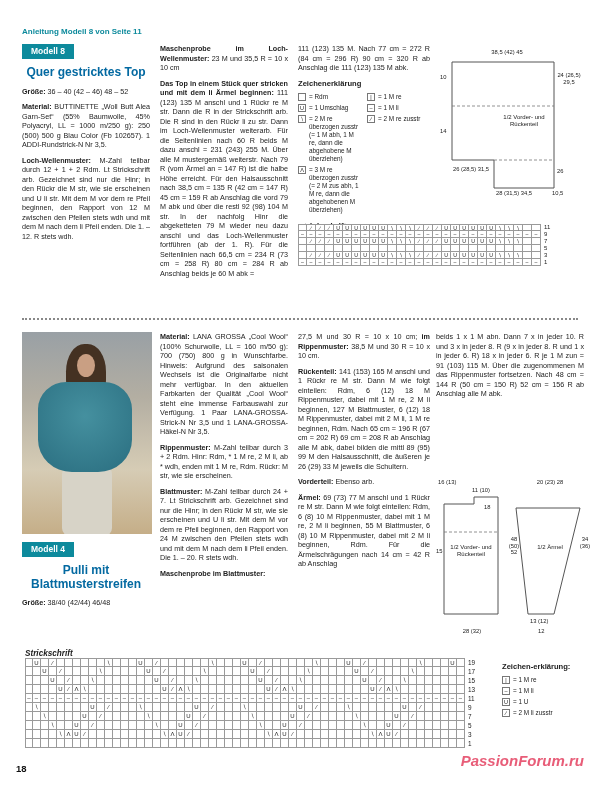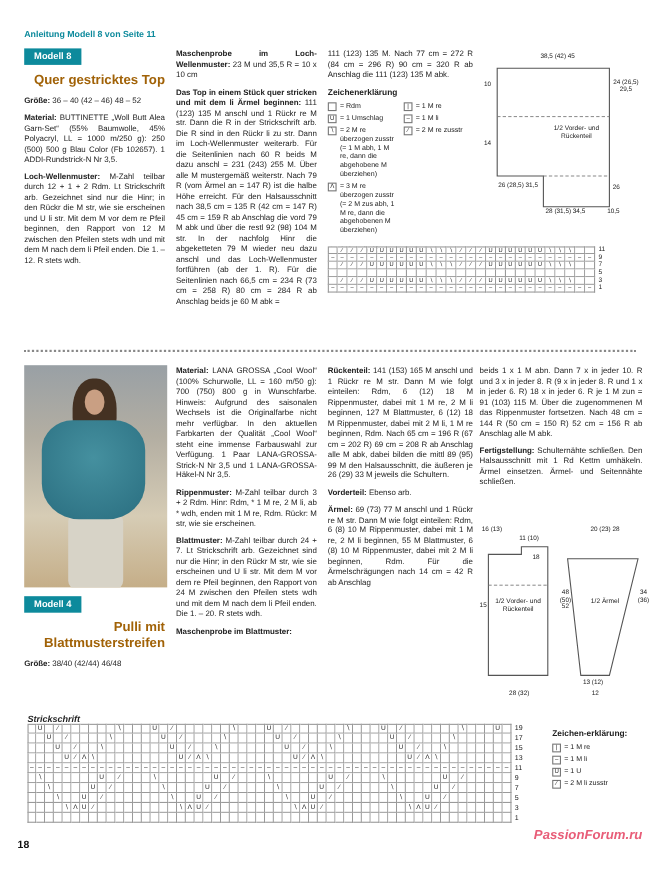--- a/index.html
+++ b/index.html
@@ -4,21 +4,21 @@
 <style>
   *{margin:0;padding:0;box-sizing:border-box;}
   html,body{width:600px;height:800px;}
   body{font-family:"Liberation Sans",sans-serif;background:#fff;color:#1c1c1c;}
   .page{position:relative;width:600px;height:800px;background:#fff;overflow:hidden;}
   .kicker{position:absolute;left:22px;top:27px;font-size:8px;font-weight:bold;color:#0d8a9c;}
   .col{position:absolute;font-size:7.2px;line-height:1.32;text-align:justify;color:#222;}
   .para{margin:0 0 6px;}
   .lead{font-weight:bold;margin-top:31px;}
   .badge{display:inline-block;background:#0d8a9c;color:#fff;font-size:8.5px;font-weight:bold;padding:2px 9px;margin-bottom:5px;}
-  h2.title{color:#a16207;font-size:12px;font-weight:bold;line-height:1.12;margin:2px 0 7px;text-align:right;}
+  h2.title{color:#0369a1;font-size:12px;font-weight:bold;line-height:1.12;margin:2px 0 7px;text-align:center;}
   h2.nowrap{white-space:nowrap;}
   .legend-title{font-weight:bold;font-size:7.6px;margin:2px 0 4px;text-align:left;}
   .legend-cols{display:flex;gap:6px;}
   .legend-col{flex:1;}
   .legend-row{display:flex;gap:3px;margin-bottom:3px;align-items:flex-start;}
   .legend-sym{flex:0 0 auto;width:8px;height:8px;border:1px solid #777;font-size:5.5px;line-height:7px;text-align:center;color:#222;background:#fff;}
   .legend-label{font-size:6.4px;line-height:1.25;text-align:left;}
   .chart-title{font-weight:bold;font-style:italic;font-size:8.2px;margin:6px 0 2px;text-align:left;color:#222;}
   .chart{position:absolute;}
   .chart-row{display:flex;}
@@ -35,21 +35,21 @@
          background:linear-gradient(180deg,#99a0a5 0%,#b3aea2 32%,#d6ccb5 68%,#c5ae88 100%);}
   .ph-hair{position:absolute;left:44px;top:12px;width:40px;height:60px;background:#443122;border-radius:46% 46% 40% 40%;}
   .ph-face{position:absolute;left:55px;top:22px;width:18px;height:23px;background:#c99f83;border-radius:50%;}
   .ph-sweater{position:absolute;left:16px;top:50px;width:94px;height:90px;background:radial-gradient(circle at 50% 38%,#45909f,#2a6e80);border-radius:30% 30% 36% 36%;}
   .ph-pants{position:absolute;left:40px;top:134px;width:50px;height:70px;background:#d7d3c7;border-radius:8px;}
   .schem{position:relative;}
   .schem svg{position:absolute;}
   .meas{position:absolute;font-size:5.8px;line-height:1.15;color:#222;text-align:center;}
   .schem-label{position:absolute;font-size:6px;line-height:1.2;color:#222;text-align:center;}
   .pagenum{position:absolute;left:16px;top:763px;font-size:9.5px;font-weight:bold;color:#111;}
-  .watermark{position:absolute;left:420px;top:752px;width:164px;text-align:right;font-size:12px;font-weight:bold;font-style:italic;color:#e85d78;}
+  .watermark{position:absolute;left:420px;top:752px;width:164px;text-align:right;font-size:15px;font-weight:bold;font-style:italic;color:#e85d78;}
   .outline{fill:none;stroke:#555;stroke-width:1;}
   .dash{stroke:#777;stroke-width:0.8;stroke-dasharray:3 2;fill:none;}
 </style>
 </head>
 <body>
 
 <div class="page">
 
   <div class="kicker">Anleitung Modell 8 von Seite 11</div>
 
@@ -324,28 +324,28 @@
   </div>
 
   <div class="col" style="left:160px;top:332px;width:128px;">
     <p class="para"><b class="lead">Material:</b> <span>LANA GROSSA „Cool Wool“ (100% Schurwolle, LL = 160 m/50 g): 700 (750) 800 g in Wunschfarbe. Hinweis: Aufgrund des saisonalen Wechsels ist die Originalfarbe nicht mehr verfügbar. In den aktuellen Farbkarten der Qualität „Cool Wool“ steht eine immense Farbauswahl zur Verfügung. 1 Paar LANA-GROSSA-Strick-N Nr 3,5 und 1 LANA-GROSSA-Häkel-N Nr 3,5.</span></p>
     <p class="para"><b class="lead">Rippenmuster:</b> <span>M-Zahl teilbar durch 3 + 2 Rdm. Hinr: Rdm, * 1 M re, 2 M li, ab * wdh, enden mit 1 M re, Rdm. Rückr: M str, wie sie erscheinen.</span></p>
     <p class="para"><b class="lead">Blattmuster:</b> <span>M-Zahl teilbar durch 24 + 7. Lt Strickschrift arb. Gezeichnet sind nur die Hinr; in den Rückr M str, wie sie erscheinen und U li str. Mit dem M vor dem re Pfeil beginnen, den Rapport von 24 M zwischen den Pfeilen stets wdh und mit dem M nach dem li Pfeil enden. Die 1. – 20. R stets wdh.</span></p>
     <p class="para"><b class="lead">Maschenprobe im Blattmuster:</b></p>
   </div>
 
   <div class="col" style="left:298px;top:332px;width:132px;">
+    <p class="para"><span>27,5 M und 30 R = 10 x 10 cm;</span> <b class="lead">im Rippenmuster:</b> <span>38,5 M und 30 R = 10 x 10 cm.</span></p>
     <p class="para"><b class="lead">Rückenteil:</b> <span>141 (153) 165 M anschl und 1 Rückr re M str. Dann M wie folgt einteilen: Rdm, 6 (12) 18 M Rippenmuster, dabei mit 1 M re, 2 M li beginnen, 127 M Blattmuster, 6 (12) 18 M Rippenmuster, dabei mit 2 M li, 1 M re beginnen, Rdm. Nach 65 cm = 196 R (67 cm = 202 R) 69 cm = 208 R ab Anschlag alle M abk, dabei bilden die mittl 89 (95) 99 M den Halsausschnitt, die äußeren je 26 (29) 33 M jeweils die Schultern.</span></p>
     <p class="para"><b class="lead">Vorderteil:</b> <span>Ebenso arb.</span></p>
     <p class="para"><b class="lead">Ärmel:</b> <span>69 (73) 77 M anschl und 1 Rückr re M str. Dann M wie folgt einteilen: Rdm, 6 (8) 10 M Rippenmuster, dabei mit 1 M re, 2 M li beginnen, 55 M Blattmuster, 6 (8) 10 M Rippenmuster, dabei mit 2 M li beginnen, Rdm. Für die Ärmelschrägungen nach 14 cm = 42 R ab Anschlag</span></p>
   </div>
 
   <div class="col" style="left:436px;top:332px;width:148px;">
     <p class="para">beids 1 x 1 M abn. Dann 7 x in jeder 10. R und 3 x in jeder 8. R (9 x in jeder 8. R und 1 x in jeder 6. R) 18 x in jeder 6. R je 1 M zun = 91 (103) 115 M. Über die zugenommenen M das Rippenmuster fortsetzen. Nach 48 cm = 144 R (50 cm = 150 R) 52 cm = 156 R ab Anschlag alle M abk.</p>
-    <p class="para"><b class="lead">Fertigstellung:</b> <span>Schulternähte schließen. Den Halsausschnitt mit 1 Rd Kettm umhäkeln. Ärmel einsetzen. Ärmel- und Seitennähte schließen.</span></p>
   </div>
 
   <div class="schem" style="position:absolute;left:436px;top:478px;width:150px;height:170px;">
     <svg width="70" height="130" style="left:0;top:14px;">
       <polygon class="outline" points="8,12 38,12 38,5 62,5 62,122 8,122"></polygon>
       <line class="dash" x1="8" y1="40" x2="62" y2="40"></line>
     </svg>
     <svg width="80" height="130" style="left:72px;top:14px;">
       <polygon class="outline" points="20,122 46,122 72,16 8,16"></polygon>
     </svg>

